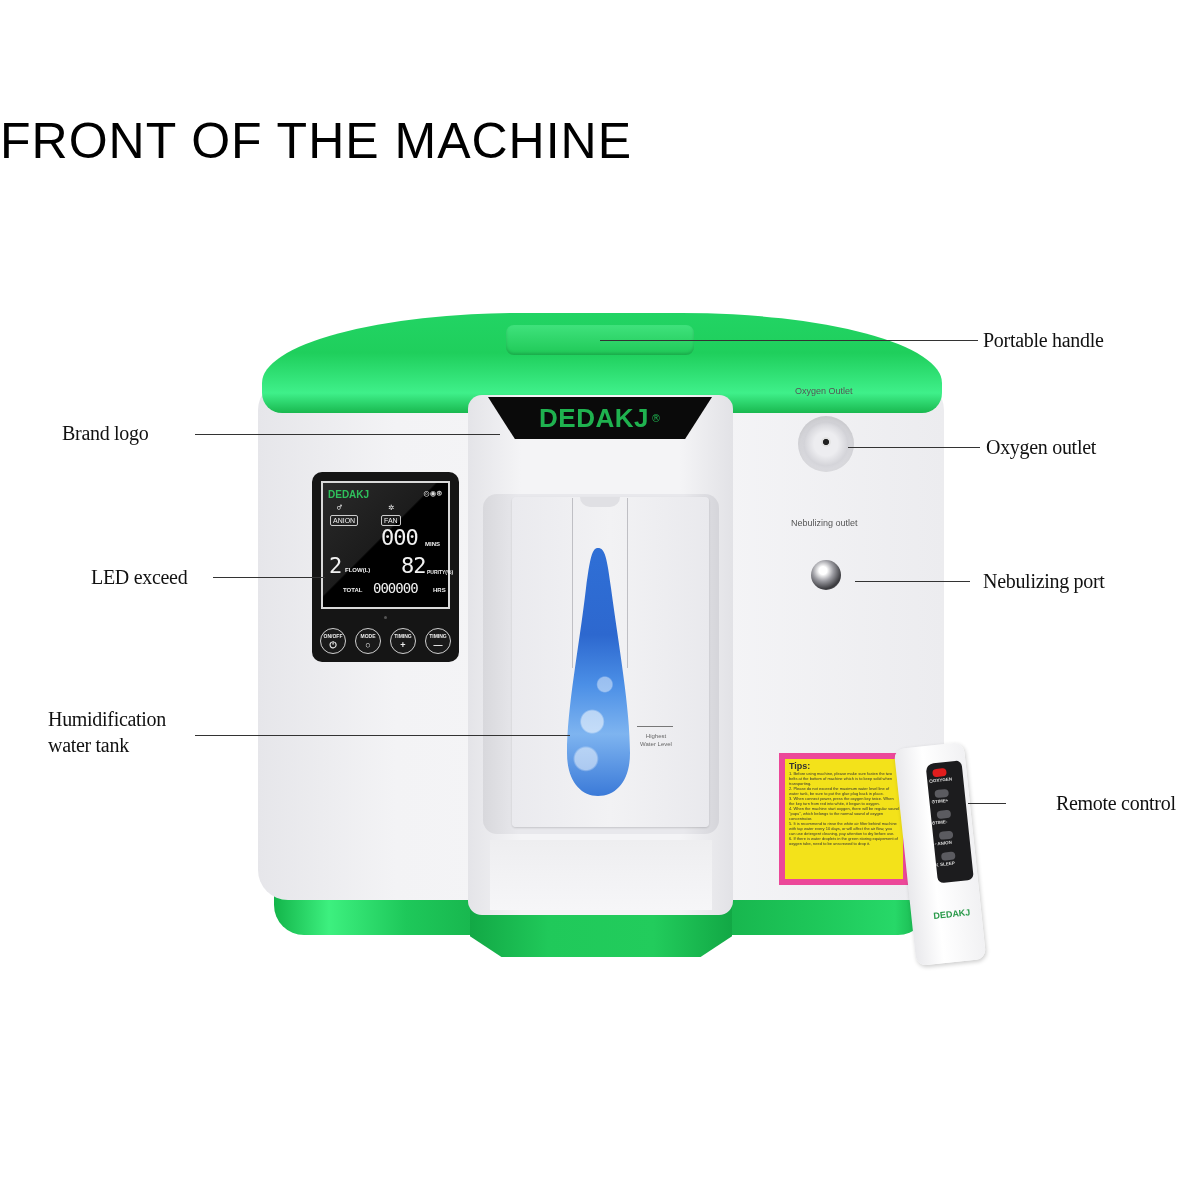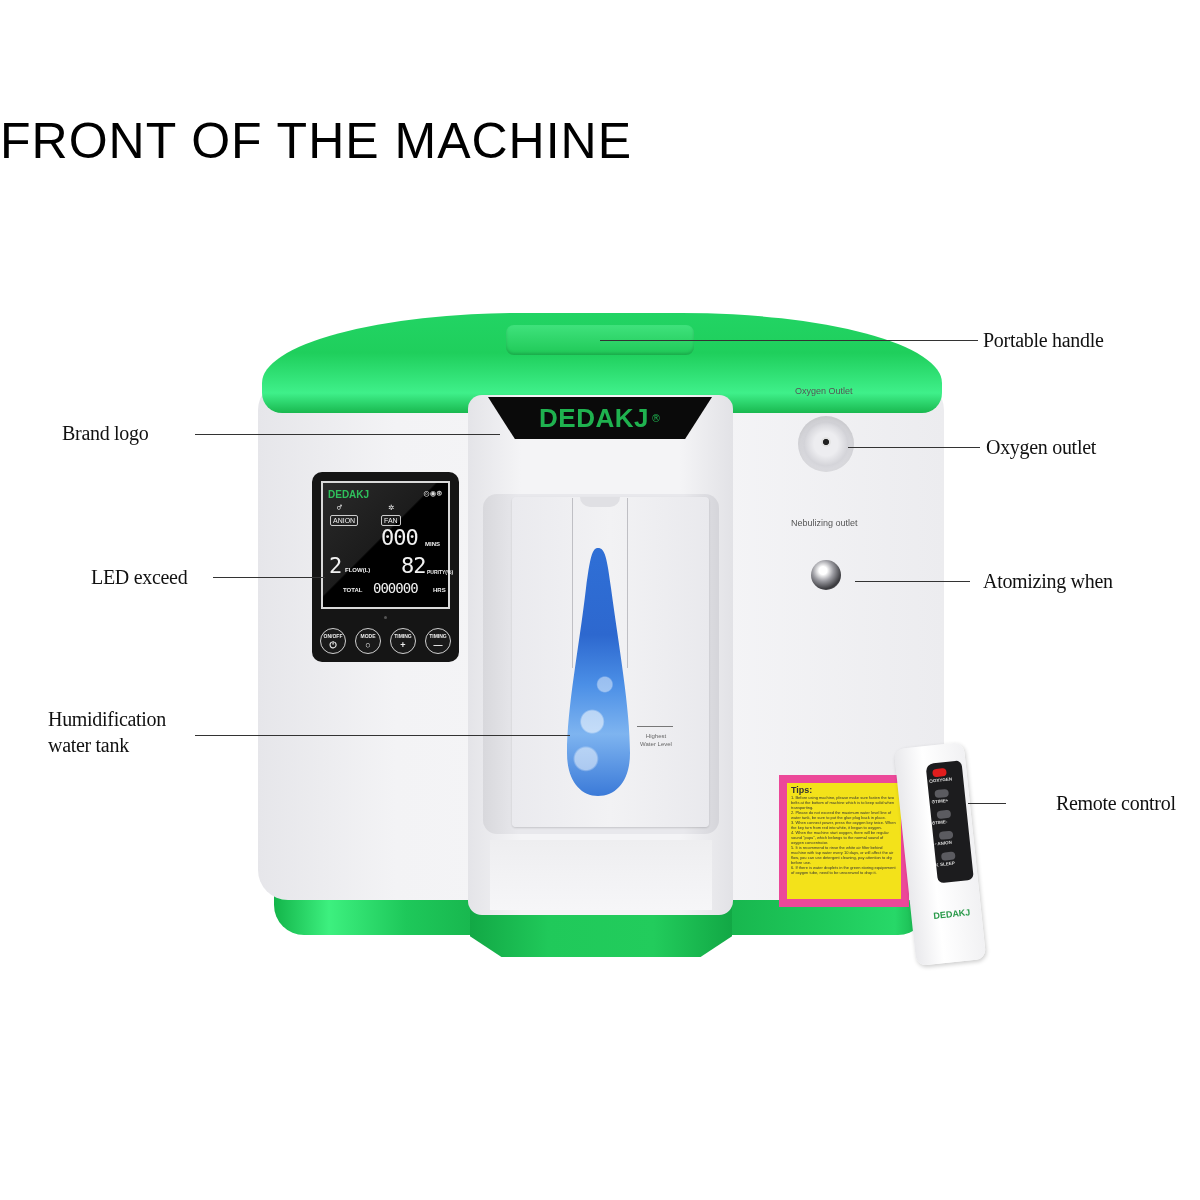--- a/index.html
+++ b/index.html
@@ -154,22 +154,22 @@
       background: radial-gradient(circle, #222 0 40%, #ddd 45%, #eee 100%);
     }
     .neb-port {
       position: absolute; left: 811px; top: 560px; width: 30px; height: 30px; border-radius: 50%;
       background: radial-gradient(circle at 40% 35%, #ffffff 0 15%, #9a9aa0 40%, #3a3a3e 70%, #8a8a90 100%);
     }
 
     
     .tips {
       position: absolute; left: 779px; top: 753px; width: 130px; height: 132px;
-      background: #f3e21a; border: 8px solid #ec4899; padding: 2px 4px;
-      font-family: "Liberation Sans", sans-serif; color: #333; margin-top: 22px;
+      background: #f3e21a; border: 6px solid #ec4899; padding: 2px 4px;
+      font-family: "Liberation Sans", sans-serif; color: #333;
     }
     .tips-title { font-size: 9px; font-weight: 700; line-height: 10px; }
     .tips-list { font-size: 4px; line-height: 5px; list-style: none; }
 
     
     .remote {
       position: absolute; left: 905px; top: 745px; width: 70px; height: 218px;
       background: linear-gradient(90deg, #e9e9ec 0%, #ffffff 40%, #f1f1f3 100%);
       border-radius: 10px; transform: rotate(-6deg); transform-origin: 50% 50%;
       box-shadow: 1px 2px 4px rgba(0,0,0,0.2);
@@ -316,17 +316,17 @@
   <div>water tank</div>
 </div>
 <div class="leader" style="left:195px;top:735px;width:375px;"></div>
 
 <span class="callout-label" style="left:983px;top:327px;">Portable handle</span>
 <div class="leader" style="left:600px;top:340px;width:378px;"></div>
 
 <span class="callout-label" style="left:986px;top:434px;">Oxygen outlet</span>
 <div class="leader" style="left:848px;top:447px;width:132px;"></div>
 
-<span class="callout-label" style="left:983px;top:568px;">Atomizing when</span>
+<span class="callout-label" style="left:983px;top:568px;">Nebulizing port</span>
 <div class="leader" style="left:855px;top:581px;width:115px;"></div>
 
 <span class="callout-label" style="left:1056px;top:790px;">Remote control</span>
 <div class="leader" style="left:968px;top:803px;width:38px;"></div>
 
 </body></html>

